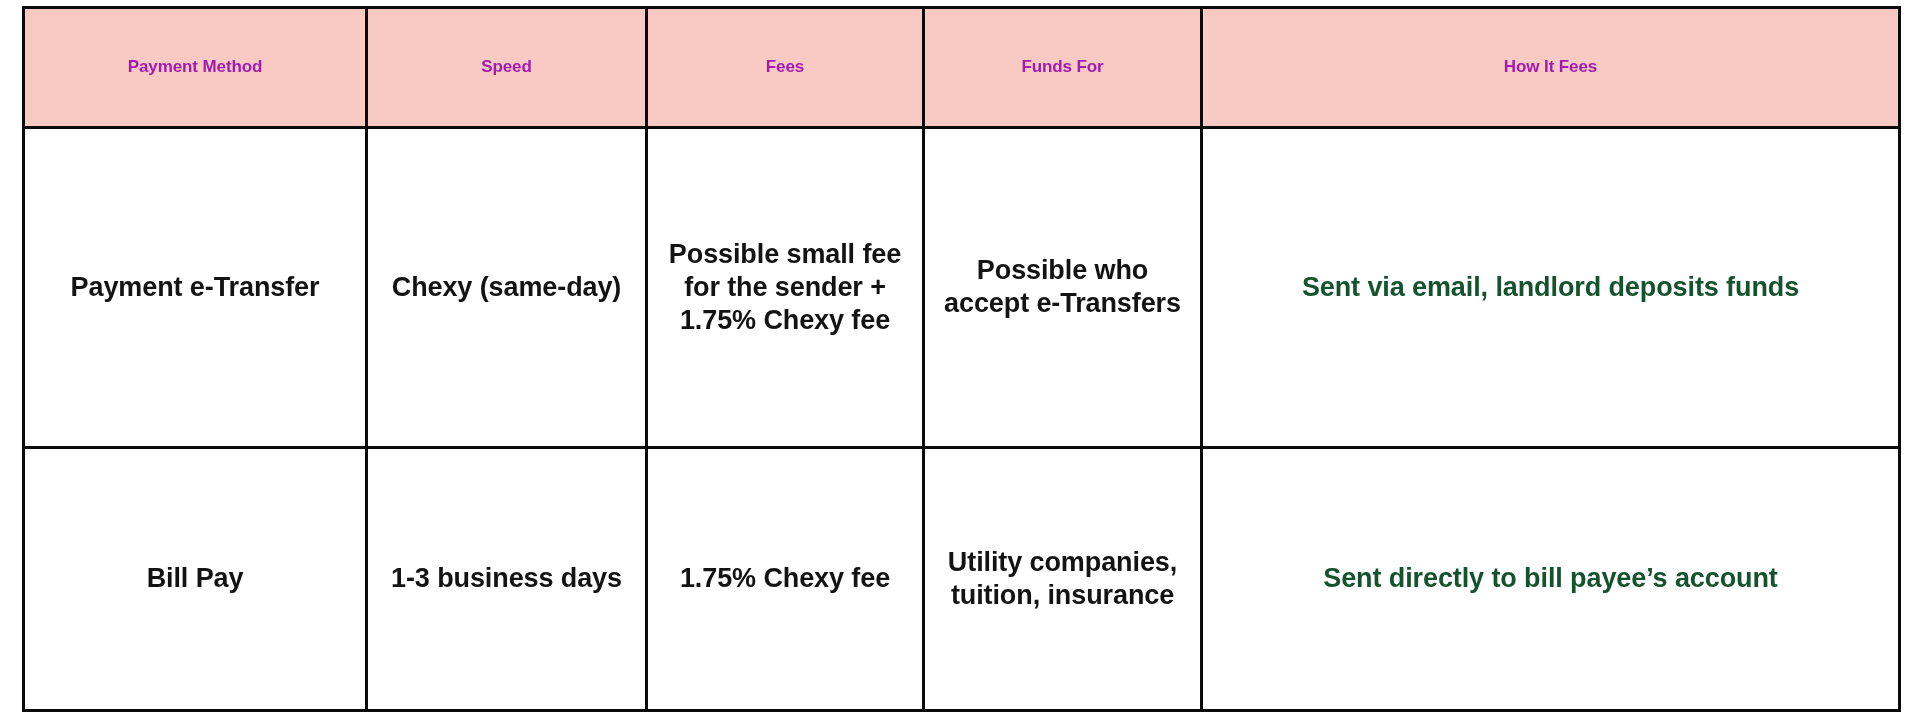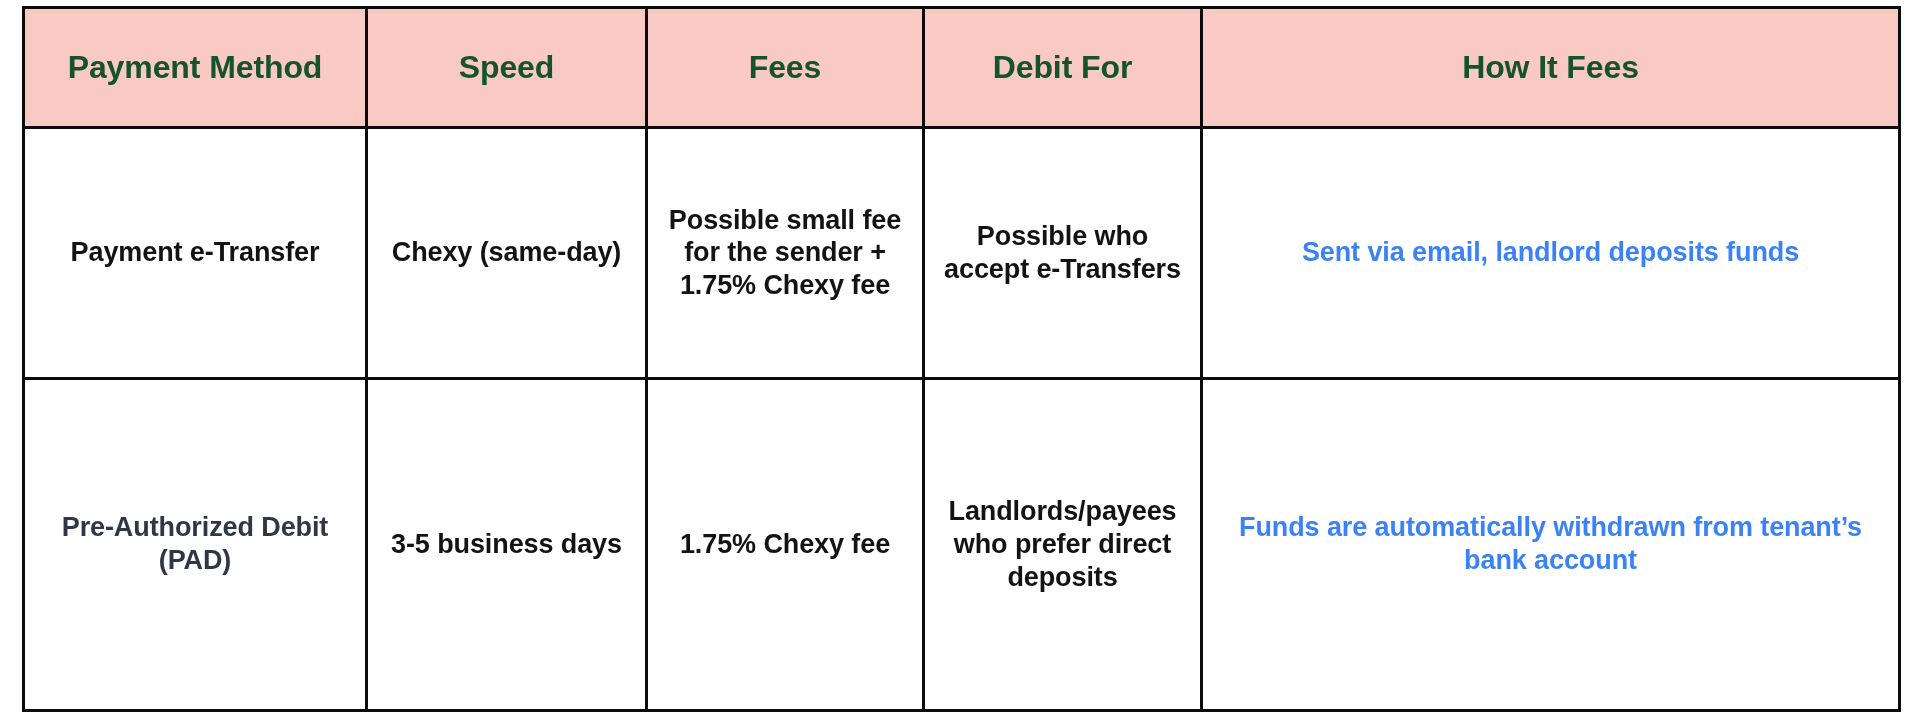--- a/index.html
+++ b/index.html
@@ -44,34 +44,34 @@
     vertical-align: middle;
     padding: 6px 14px;
     box-sizing: border-box;
     font-weight: 700;
     letter-spacing: -0.1px;
     line-height: 1.22;
   }
 
   table.comparison-table thead th {
     background: #f9c9c4;
-    color: #14532d;
-    font-size: 32px;
+    color: #a21caf;
+    font-size: 17px;
     height: 120px;
   }
 
   table.comparison-table tbody td {
     background: #ffffff;
     color: #131313;
     font-size: 27px;
   }
 
   
   table.comparison-table tbody td.cell-how-it-works {
-    color: #3b82f6;
+    color: #14532d;
     font-size: 27px;
   }
 
   
   table.comparison-table tbody td.tone-slate {
     color: #2d3748;
   }
 
   tr.row-interac     td { height: 148px; }
   tr.row-pad         td { height: 196px; }
@@ -88,37 +88,37 @@
       <col class="col-fees">
       <col class="col-best-for">
       <col class="col-how-it-works">
     </colgroup>
 
     <thead>
       <tr>
         <th>Payment Method</th>
         <th>Speed</th>
         <th>Fees</th>
-        <th>Debit For</th>
+        <th>Funds For</th>
         <th>How It Fees</th>
       </tr>
     </thead>
 
     <tbody>
       <tr class="row-interac">
         <td>Payment e-Transfer</td>
         <td>Chexy (same-day)</td>
         <td>Possible small fee for the sender + 1.75% Chexy fee</td>
         <td>Possible who accept e-Transfers</td>
         <td class="cell-how-it-works">Sent via email, landlord deposits funds</td>
       </tr>
 
-      <tr class="row-pad">
-        <td class="tone-slate">Pre-Authorized Debit (PAD)</td>
-        <td>3-5 business days</td>
+
+      <tr class="row-bill-pay">
+        <td>Bill Pay</td>
+        <td>1-3 business days</td>
         <td>1.75% Chexy fee</td>
-        <td>Landlords/payees who prefer direct deposits</td>
-        <td class="cell-how-it-works">Funds are automatically withdrawn from tenant’s bank account</td>
+        <td>Utility companies, tuition, insurance</td>
+        <td class="cell-how-it-works">Sent directly to bill payee’s account</td>
       </tr>
-
     </tbody>
   </table>
 </div>
 
 </body></html>

